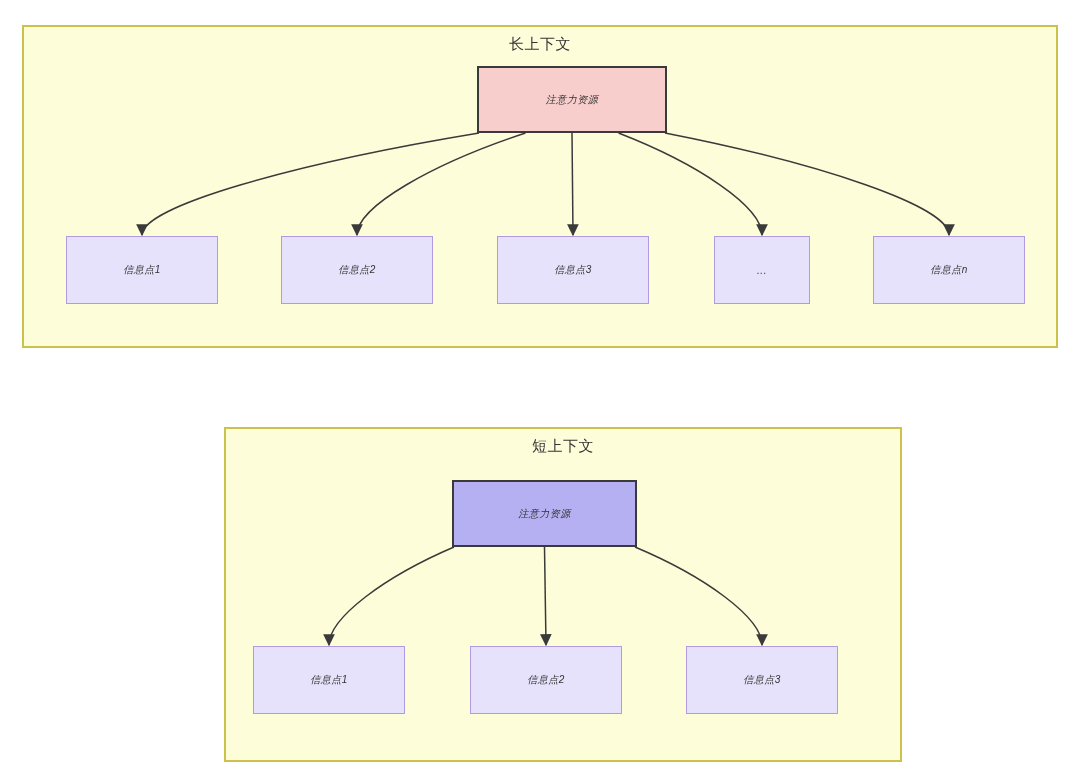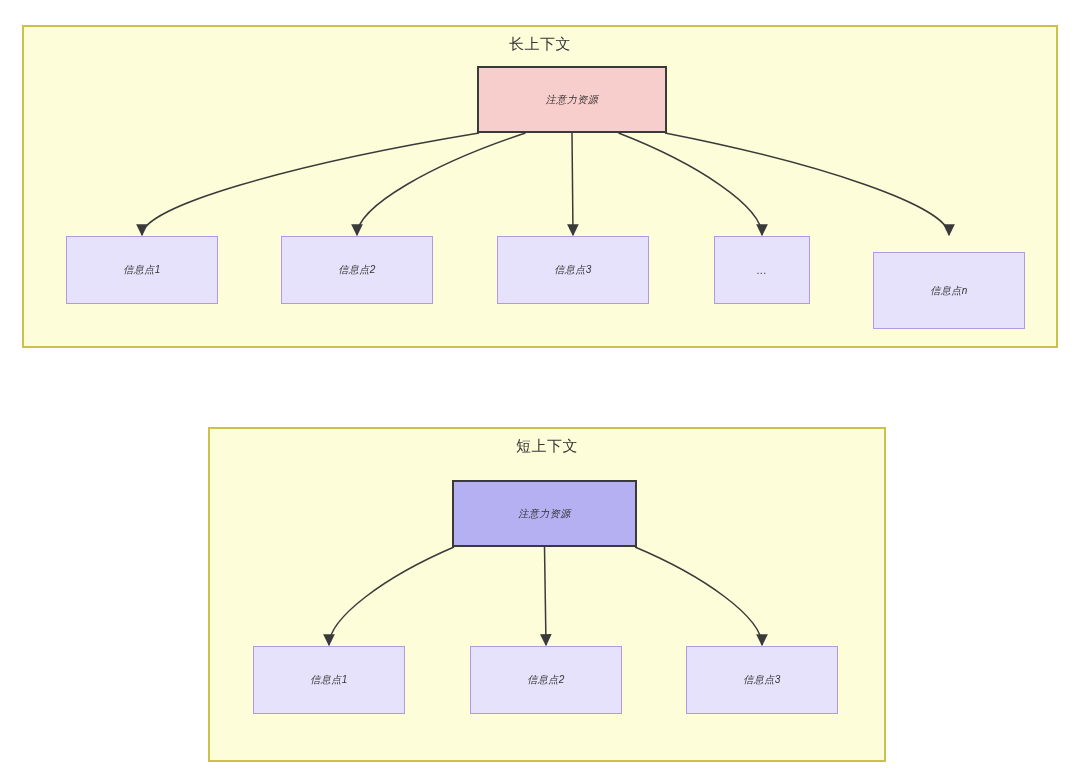--- a/index.html
+++ b/index.html
@@ -90,25 +90,25 @@
   </div>
   <div class="node node-info" id="long-child-1" style="left: 281px; top: 236px; width: 152px; height: 68px; background: rgb(230, 226, 251); border-color: rgb(177, 154, 224);">
     <span>信息点2</span>
   </div>
   <div class="node node-info" id="long-child-2" style="left: 497px; top: 236px; width: 152px; height: 68px; background: rgb(230, 226, 251); border-color: rgb(177, 154, 224);">
     <span>信息点3</span>
   </div>
   <div class="node node-info" id="long-child-3" style="left: 714px; top: 236px; width: 96px; height: 68px; background: rgb(230, 226, 251); border-color: rgb(177, 154, 224);">
     <span>...</span>
   </div>
-  <div class="node node-info" id="long-child-4" style="left: 873px; top: 236px; width: 152px; height: 77px; background: rgb(230, 226, 251); border-color: rgb(177, 154, 224); margin-top: 16px;">
+  <div class="node node-info" id="long-child-4" style="left: 873px; top: 236px; width: 152px; height: 68px; background: rgb(230, 226, 251); border-color: rgb(177, 154, 224);">
     <span>信息点n</span>
   </div>
 
-  <div class="group-box" id="group-short" style="left: 208px; top: 427px; width: 678px; height: 335px; background: rgb(254, 253, 217); border-color: rgb(204, 193, 74);">
+  <div class="group-box" id="group-short" style="left: 224px; top: 427px; width: 678px; height: 335px; background: rgb(254, 253, 217); border-color: rgb(204, 193, 74);">
     <div class="group-title">短上下文</div>
   </div>
 
   <div class="node node-attention-short" id="node-short-root" style="left: 452px; top: 480px; width: 185px; height: 67px; background: rgb(181, 176, 242); border-color: rgb(58, 58, 58);">
     <span>注意力资源</span>
   </div>
 
   <div class="node node-info" id="short-child-0" style="left: 253px; top: 646px; width: 152px; height: 68px; background: rgb(230, 226, 251); border-color: rgb(177, 154, 224);">
     <span>信息点1</span>
   </div>

